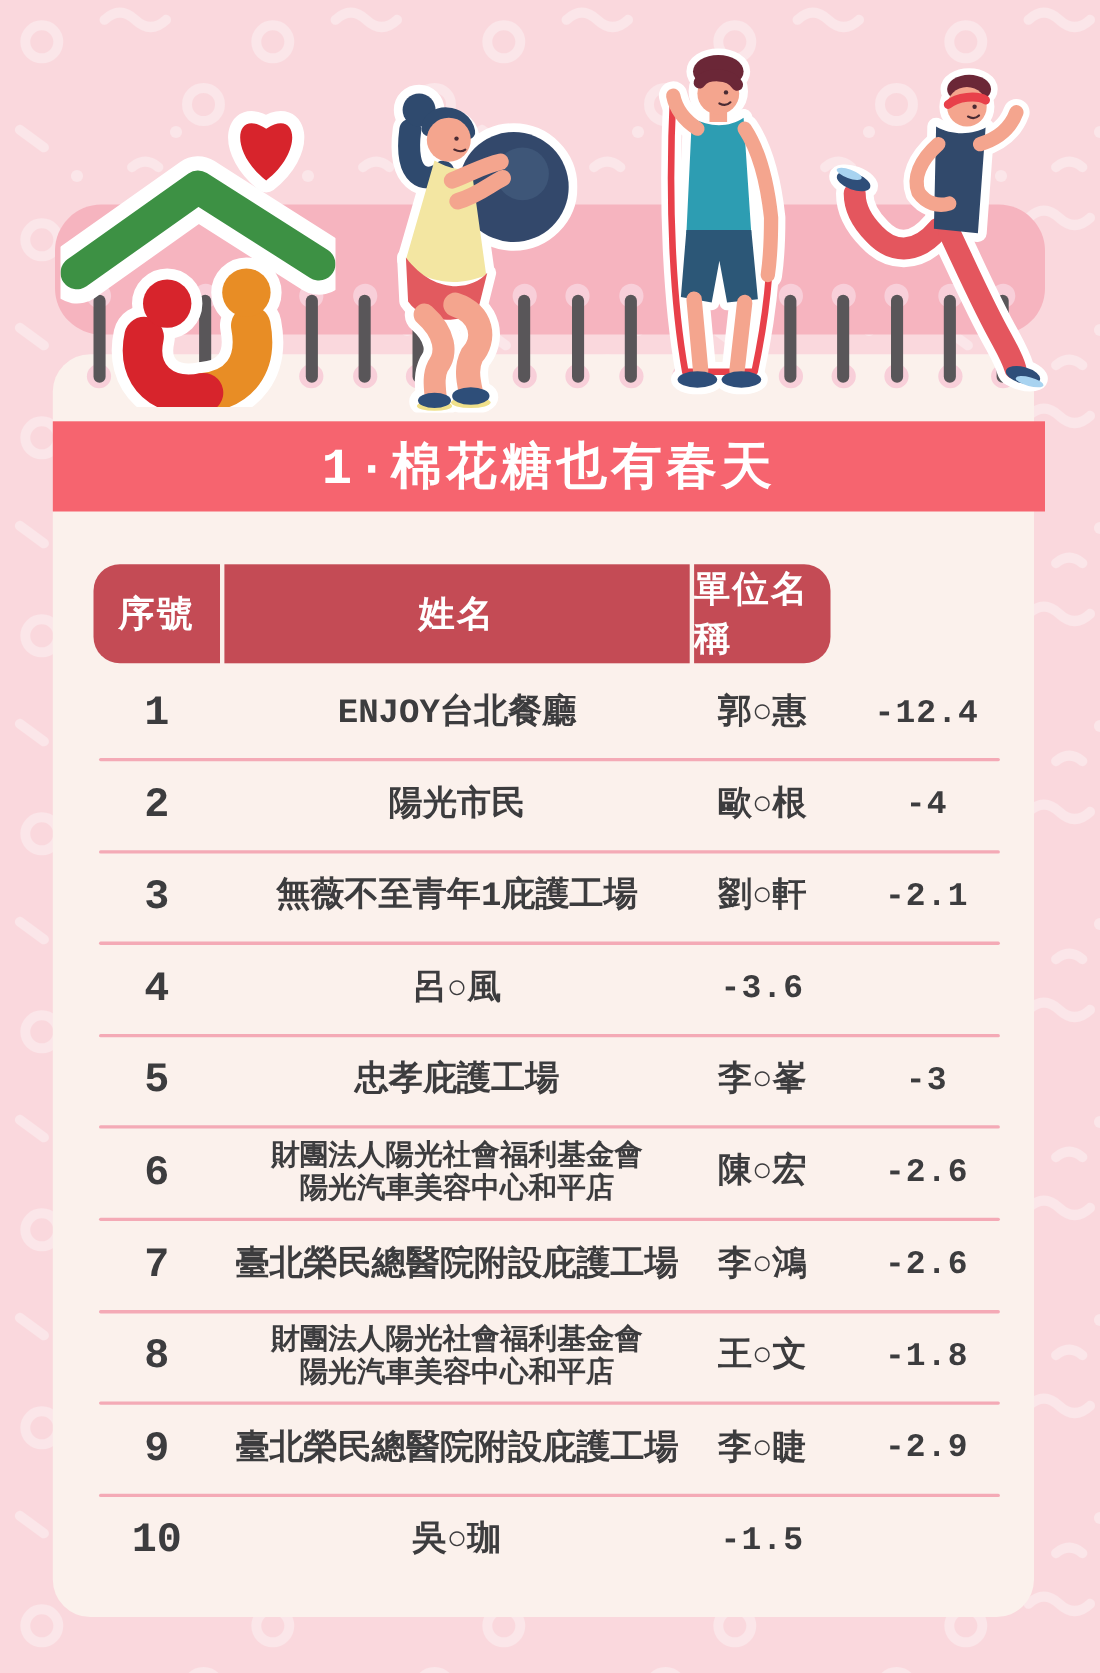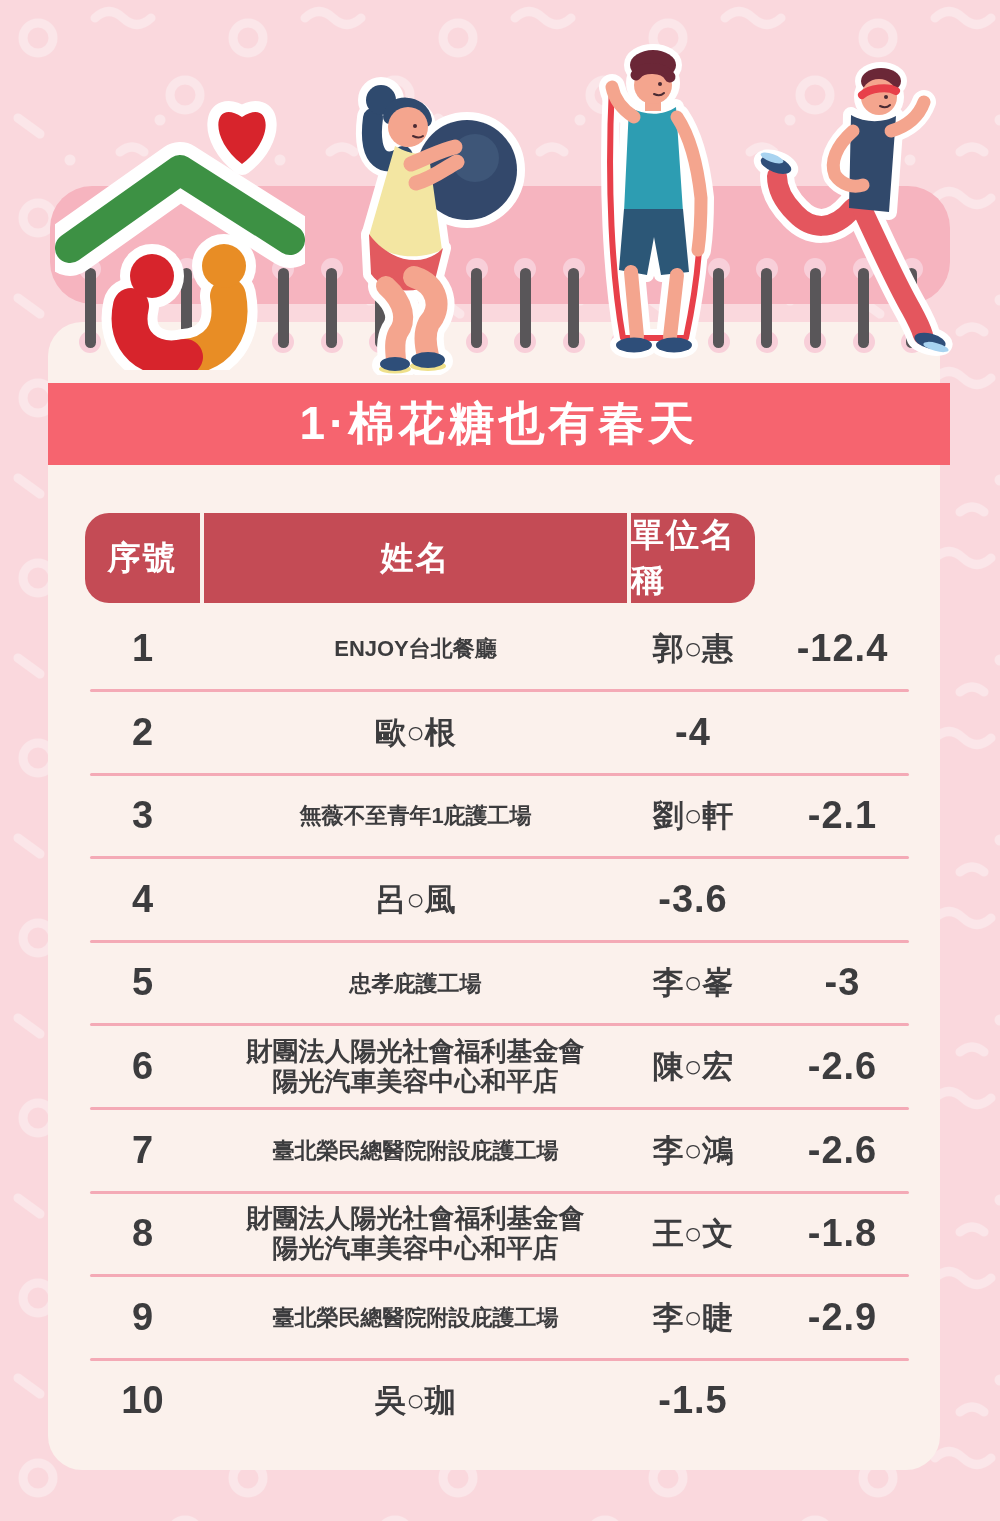--- a/index.html
+++ b/index.html
@@ -1,19 +1,19 @@
 <!DOCTYPE html>
 <html><head>
 <meta charset="utf-8">
 <style>
   html,body{margin:0;padding:0;background:#FAD8DD;}
   .stage{
     position:relative;width:1000px;height:1521px;overflow:hidden;
     background:#FAD8DD;
-    font-family:Liberation Sans, sans-serif;
+    font-family:Liberation Mono, monospace;
   }
   
   #bg-svg{position:absolute;left:0;top:0;z-index:0;}
   
   .band{
     position:absolute;left:50px;top:186px;width:900px;height:118px;
     background:#F6B4BF;border-radius:42px;z-index:1;
   }
   
   .page-panel{
@@ -56,24 +56,24 @@
   .trow::after{
     content:"";position:absolute;left:5px;right:17px;bottom:-1.5px;height:3px;
     background:#F4AAB6;border-radius:2px;
   }
   .trow:last-child::after{display:none;}
   .cell{
     color:#3C3C3E;font-weight:bold;text-align:center;line-height:1.15;
     white-space:pre-line;
   }
   .cell.rank{font-size:38px;}
-  .cell.unit{font-size:22px;}
+  .cell.unit{font-size:31px;}
   .cell.unit.two-line{font-size:26px;}
   .cell.pname{font-size:31px;}
-  .cell.loss{font-size:38px;letter-spacing:1px;}
+  .cell.loss{font-size:30px;letter-spacing:1px;}
 </style>
 </head>
 <body>
 
 <div class="stage">
 
   <svg id="bg-svg" width="1000" height="1521">
     <defs>
       <pattern id="bgpat" width="210" height="180" patternUnits="userSpaceOnUse">
         <g stroke="#FBE6E9" stroke-width="9" fill="none" stroke-linecap="round">
@@ -282,20 +282,21 @@
 
   <div class="tbody" id="tbody">
       <div class="trow">
         <div class="cell rank">1</div>
         <div class="cell unit">ENJOY台北餐廳</div>
         <div class="cell pname">郭○惠</div>
         <div class="cell loss">-12.4</div>
       </div>
       <div class="trow">
         <div class="cell rank">2</div>
+        <div class="cell unit">陽光市民</div>
         <div class="cell pname">歐○根</div>
         <div class="cell loss">-4</div>
       </div>
       <div class="trow">
         <div class="cell rank">3</div>
         <div class="cell unit">無薇不至青年1庇護工場</div>
         <div class="cell pname">劉○軒</div>
         <div class="cell loss">-2.1</div>
       </div>
       <div class="trow">

